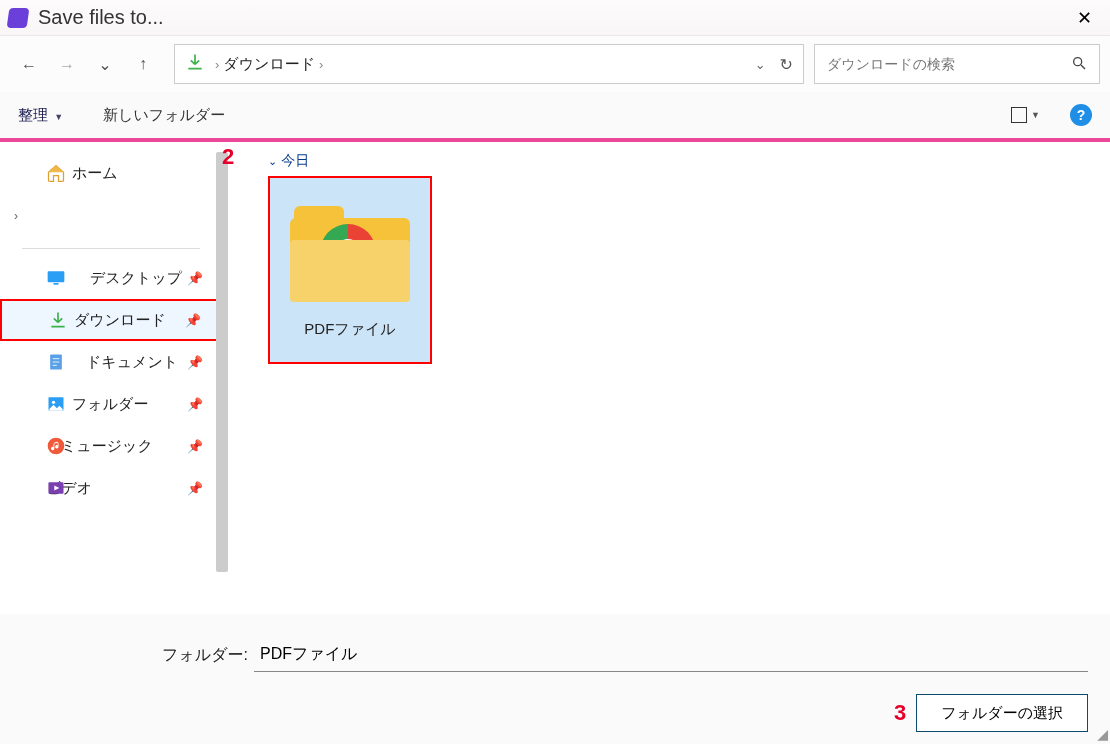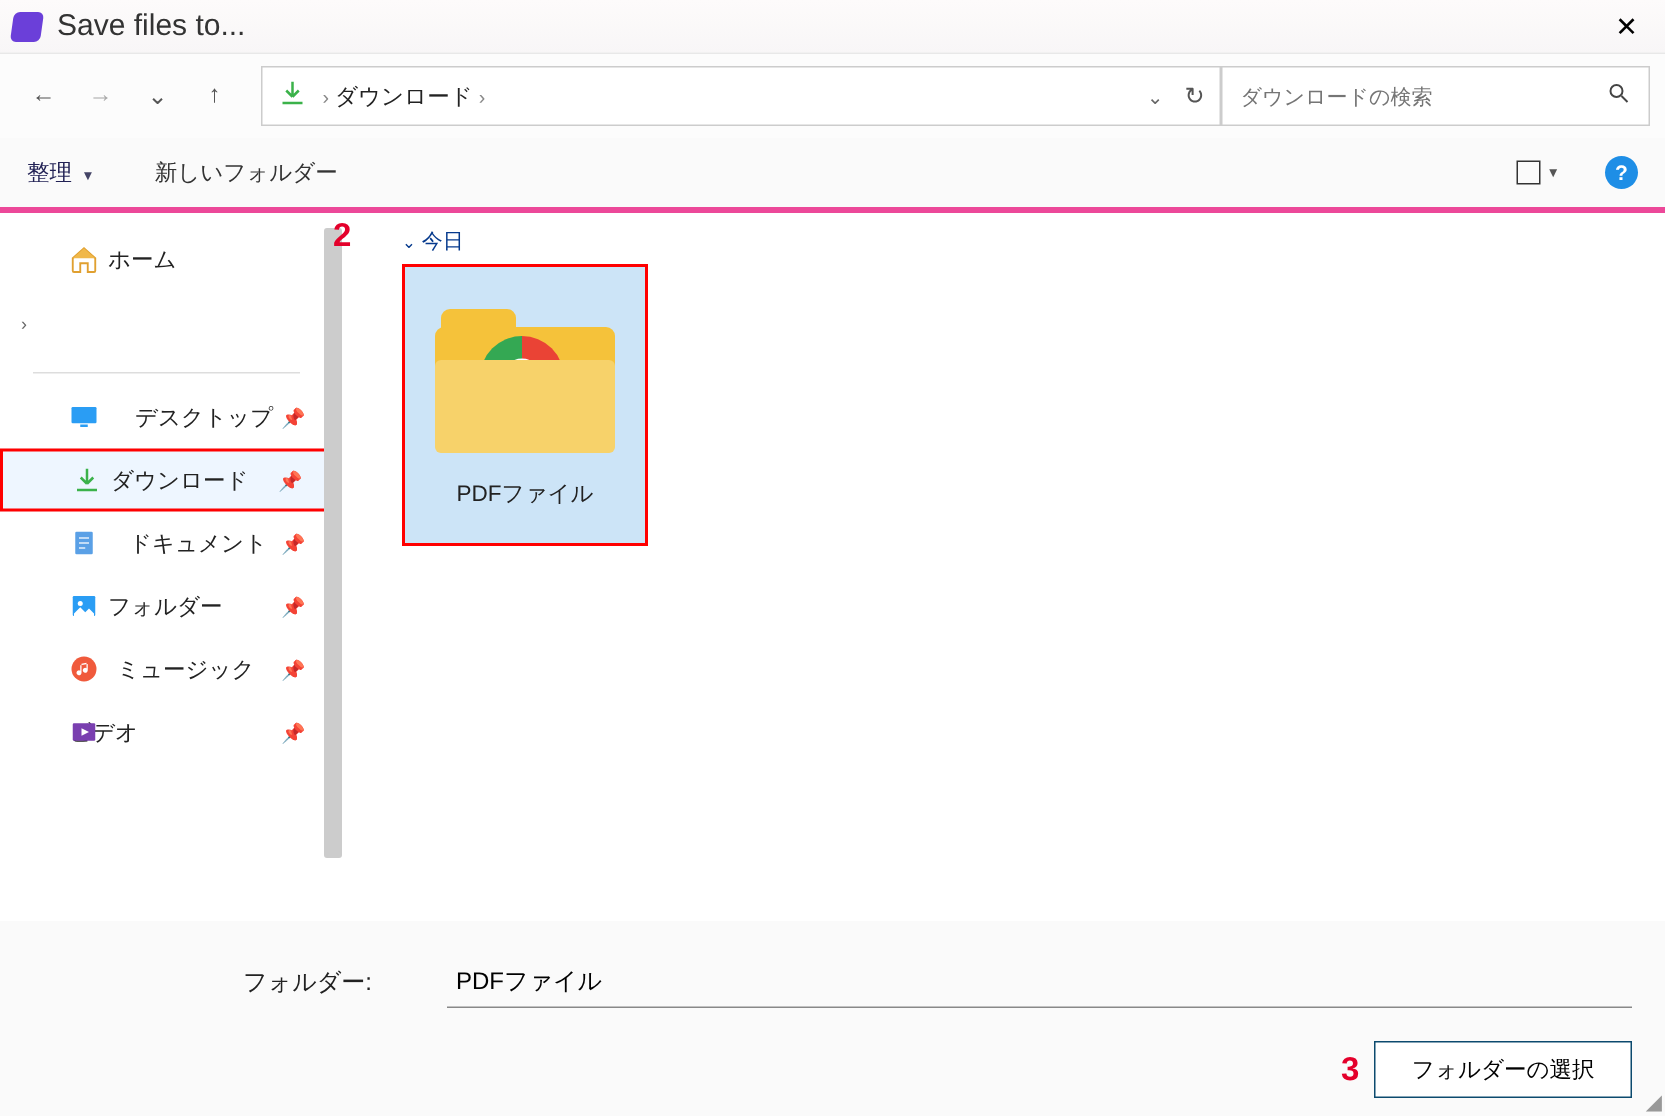--- a/index.html
+++ b/index.html
@@ -13,21 +13,21 @@
 .navbar { height: 56px; display: flex; align-items: center; padding: 0 10px; gap: 0; background: #fcfcfc; }
 .nav-btn { width: 38px; height: 38px; display: flex; align-items: center; justify-content: center; color: #555; cursor: pointer; font-size: 16px; }
 .nav-btn.disabled { color: #aaa; }
 .address-bar { flex: 1; height: 40px; border: 1px solid #ccc; margin-left: 12px; display: flex; align-items: center; padding: 0 10px; background: #fff; }
 .address-bar .dl-icon { color: #3bb24a; font-size: 18px; margin-right: 6px; }
 .address-bar .sep { margin: 0 4px; color: #888; }
 .address-bar .crumb { color: #222; font-size: 15px; }
 .address-bar .spacer { flex: 1; }
 .address-bar .chev-down { color: #666; font-size: 13px; margin-right: 14px; }
 .address-bar .refresh { color: #555; font-size: 16px; cursor: pointer; }
-.search-box { width: 286px; height: 40px; border: 1px solid #ccc; display: flex; align-items: center; padding: 0 12px; background: #fff; }
+.search-box { width: 286px; height: 40px; border: 1px solid #ccc; margin-left: 10px; display: flex; align-items: center; padding: 0 12px; background: #fff; }
 .search-box input { flex: 1; border: none; outline: none; font-size: 14px; color: #888; background: transparent; }
 .search-box .mag { color: #555; font-size: 15px; }
 
 .toolbar { height: 50px; display: flex; align-items: center; padding: 0 18px; border-bottom: 4px solid #ec4899; background: #fafafa; }
 .toolbar .org { color: #225; font-size: 15px; cursor: pointer; }
 .toolbar .org .tri { font-size: 9px; margin-left: 2px; color: #446; }
 .toolbar .newf { margin-left: 40px; font-size: 15px; color: #333; cursor: pointer; }
 .toolbar .flex { flex: 1; }
 .toolbar .view-sq { width: 16px; height: 16px; border: 1.5px solid #333; margin-right: 4px; }
 .toolbar .view-tri { font-size: 9px; color: #555; margin-right: 30px; }
@@ -58,21 +58,21 @@
 .folder-back { position: absolute; width: 120px; height: 84px; bottom: 0; background: #f5c23a; border-radius: 6px; }
 .folder-tab { position: absolute; width: 50px; height: 20px; top: 4px; left: 4px; background: #f5c23a; border-radius: 6px 6px 0 0; }
 .folder-front { position: absolute; width: 120px; height: 62px; bottom: 0; background: #f7d26a; border-radius: 4px; }
 .chrome-ring { position: absolute; width: 56px; height: 56px; top: 22px; left: 30px; border-radius: 50%; background: conic-gradient(#ea4335 0deg 120deg, #fbbc05 120deg 240deg, #34a853 240deg 360deg); display: flex; align-items: center; justify-content: center; }
 .chrome-center { width: 26px; height: 26px; border-radius: 50%; background: #4285f4; border: 4px solid #fff; }
 .folder-label { margin-top: 18px; font-size: 15px; color: #222; }
 
 .resize-grip { position: absolute; right: 2px; bottom: 2px; color: #999; font-size: 14px; }
 
 .footer { padding: 10px 22px 14px 22px; background: #fafafa; height: 130px; position: relative; }
-.folder-row { display: flex; align-items: center; margin-top: 14px; gap: 44px; }
+.folder-row { display: flex; align-items: center; margin-top: 14px; }
 .folder-row label { font-size: 16px; color: #222; margin-left: 140px; margin-right: 6px; }
 .folder-row input { flex: 1; height: 34px; border: none; border-bottom: 1px solid #888; font-size: 16px; padding: 0 6px; outline: none; background: transparent; }
 .btn-row { display: flex; justify-content: flex-end; gap: 16px; margin-top: 22px; align-items: center; }
 .btn { height: 38px; padding: 0 24px; border: 1px solid #aaa; background: #fff; font-size: 15px; cursor: pointer; display: flex; align-items: center; }
 .btn.primary { border: 1px solid #0c4a6e; }
 
 
 .svg-ico { width: 20px; height: 20px; }
 </style>
 </head>
@@ -188,21 +188,21 @@
       <span class="pin">📌</span>
     </div>
 
     <div class="side-item">
       <span class="ico">
         <svg class="svg-ico" viewBox="0 0 24 24">
             <circle cx="12" cy="12" r="10" fill="#f05a3c"></circle>
             <path d="M10 8v7a2 2 0 11-1-1.7V9l6-1v5a2 2 0 11-1-1.7V7l-4 .7z" fill="#fff"></path>
           </svg>
       </span>
-      <span style="margin-left:32px">ミュージック</span>
+      <span style="margin-left:15px">ミュージック</span>
       <span class="pin">📌</span>
     </div>
 
     <div class="side-item">
       <span class="ico">
         <svg class="svg-ico" viewBox="0 0 24 24">
             <rect x="3" y="5" width="18" height="14" rx="1" fill="#7a3fb0"></rect>
             <path d="M10 9l6 3-6 3V9z" fill="#fff"></path>
           </svg>
       </span>

